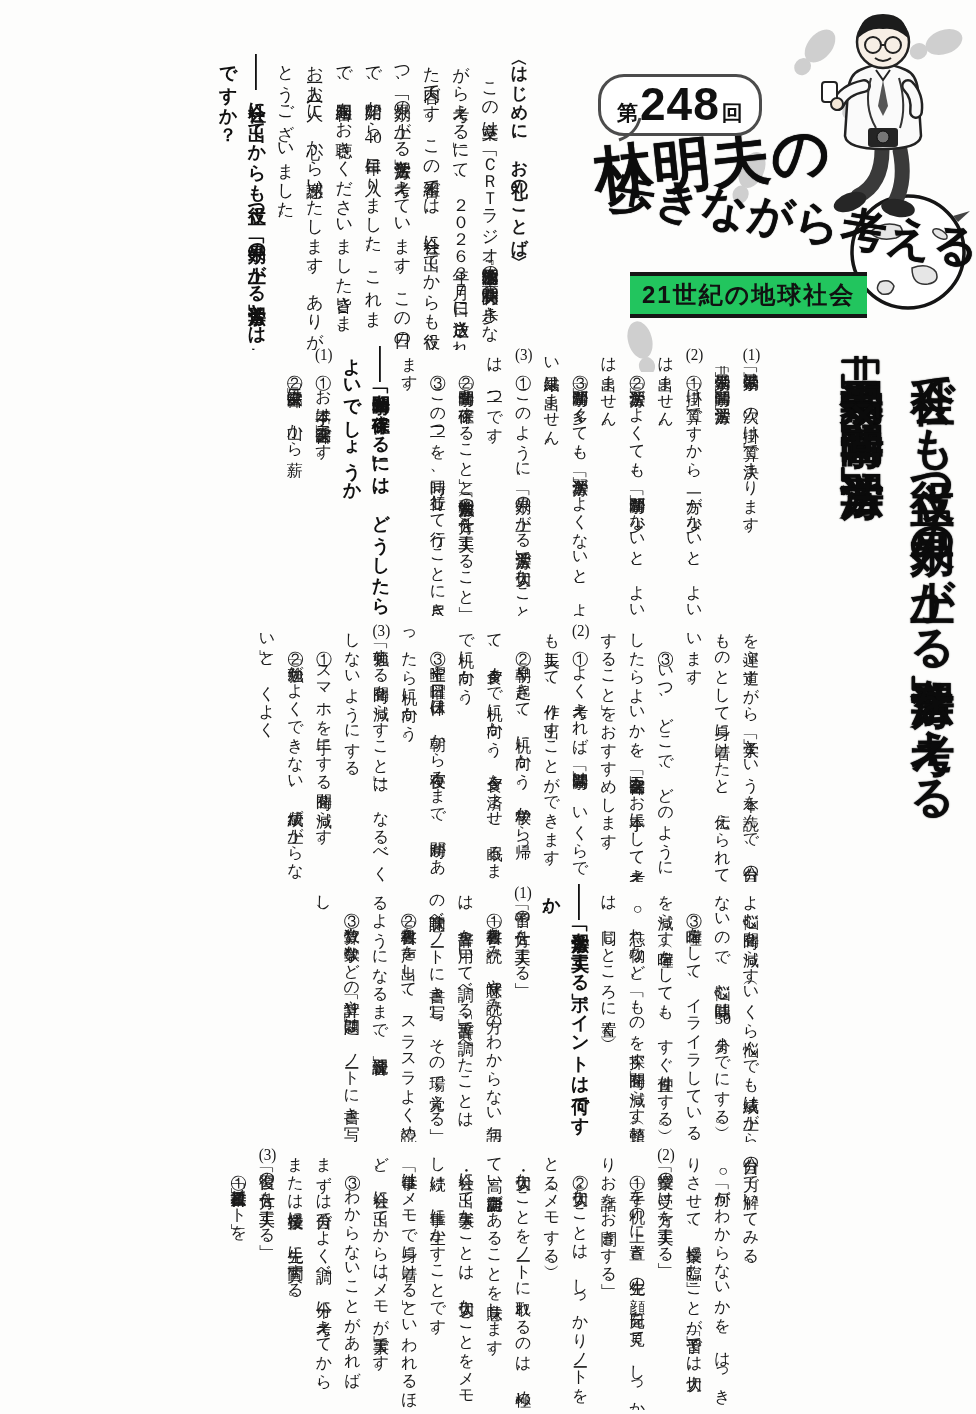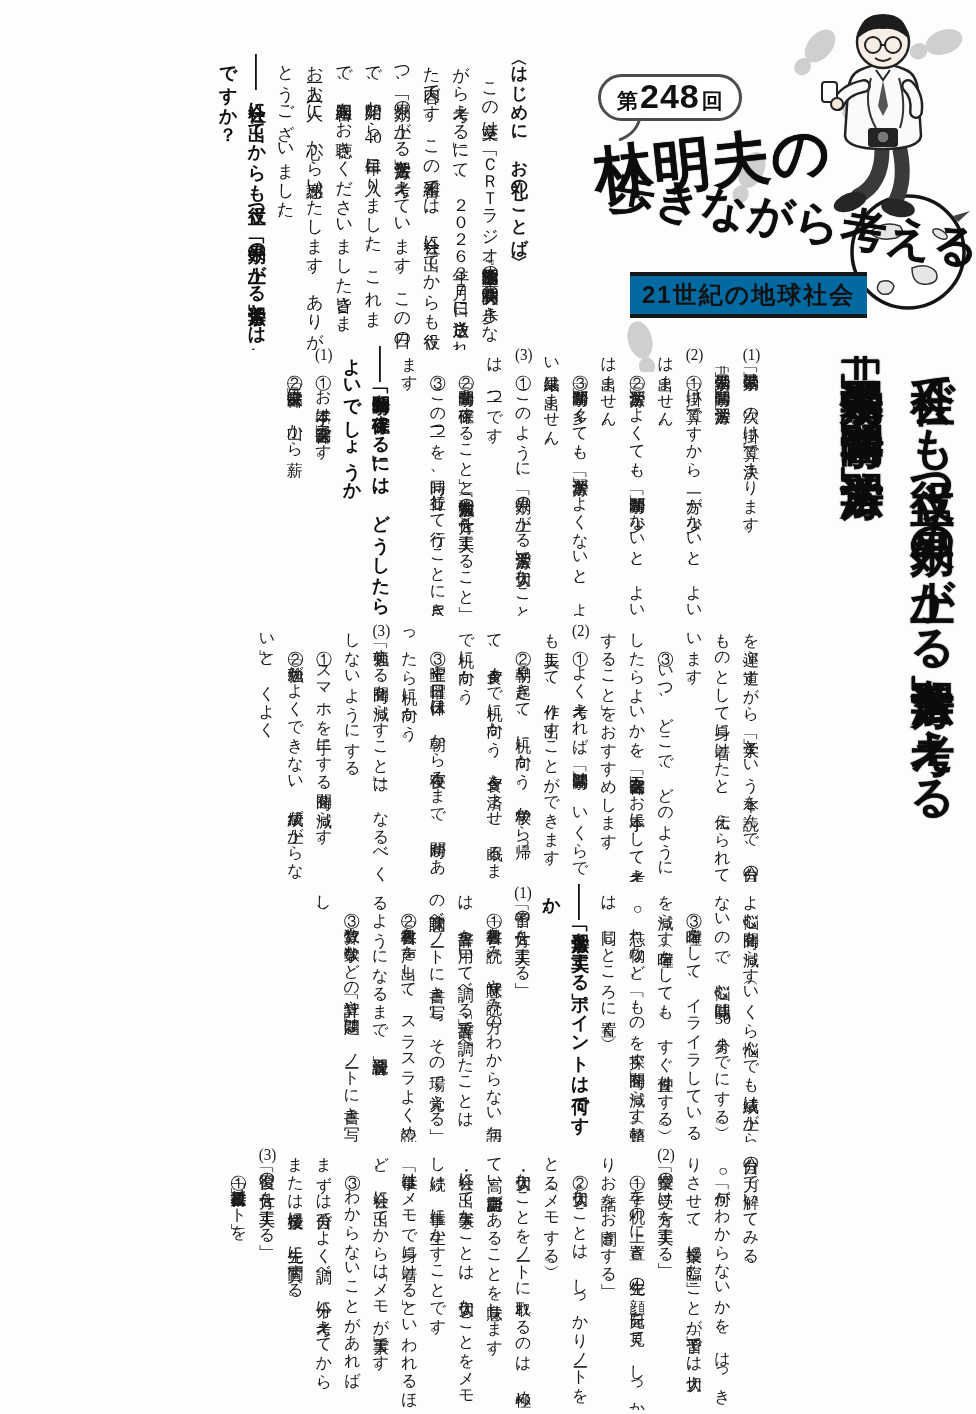--- a/index.html
+++ b/index.html
@@ -35,21 +35,21 @@
   
   .header-art { position: absolute; left: 570px; top: 0; width: 406px; height: 372px; z-index: 1; }
   .badge {
     position: absolute; left: 598px; top: 74px; z-index: 3;
     display: flex; align-items: baseline;
     border: 3px solid #4c4c4c; border-radius: 26px;
     padding: 0 16px 2px; background: #fff;
     font-family: "Liberation Sans","DejaVu Sans",sans-serif; color: #111;
   }
   .badge-prefix, .badge-suffix { font-size: 21px; font-weight: 700; }
-  .badge-number { font-size: 34px; font-weight: 800; letter-spacing: 1px; padding: 0 2px; }
+  .badge-number { font-size: 46px; font-weight: 800; letter-spacing: 1px; padding: 0 2px; }
   .badge-tail { position: absolute; left: 616px; top: 116px; z-index: 3; }
   .title-line1 {
     position: absolute; left: 594px; top: 124px; z-index: 2;
     font-family: "Liberation Sans","DejaVu Sans",sans-serif;
     font-weight: 900; font-size: 58px; color: #0c0c0c;
     transform: rotate(-6deg); letter-spacing: 1px; white-space: nowrap;
     text-shadow: 0 0 1px #0c0c0c;
   }
   .title-line2 {
     position: absolute; left: 608px; top: 190px; z-index: 2;
@@ -57,21 +57,21 @@
     font-weight: 900; font-size: 45px; color: #0c0c0c;
     transform: rotate(9deg); letter-spacing: 1px; white-space: nowrap;
     text-shadow: 0 0 1px #0c0c0c;
   }
   .series-subtitle {
     position: absolute; left: 630px; top: 272px; z-index: 2;
     border-top: 4px solid #161616; border-bottom: 4px solid #161616;
     padding: 3px 12px;
     font-family: "Liberation Sans","DejaVu Sans",sans-serif;
     font-weight: 800; font-size: 24px; letter-spacing: 2px; color: #111;
-    background: #0369a1;
+    background: #22c55e;
   }
 
   
   .headline {
     position: absolute; top: 346px; right: 8px; height: 950px;
     writing-mode: vertical-rl;
     font-family: "Liberation Sans","DejaVu Sans",sans-serif;
     font-weight: 900; font-size: 44px; line-height: 1.6;
     color: #0b0b0b; text-shadow: 0 0 1.3px #0b0b0b;
   }

